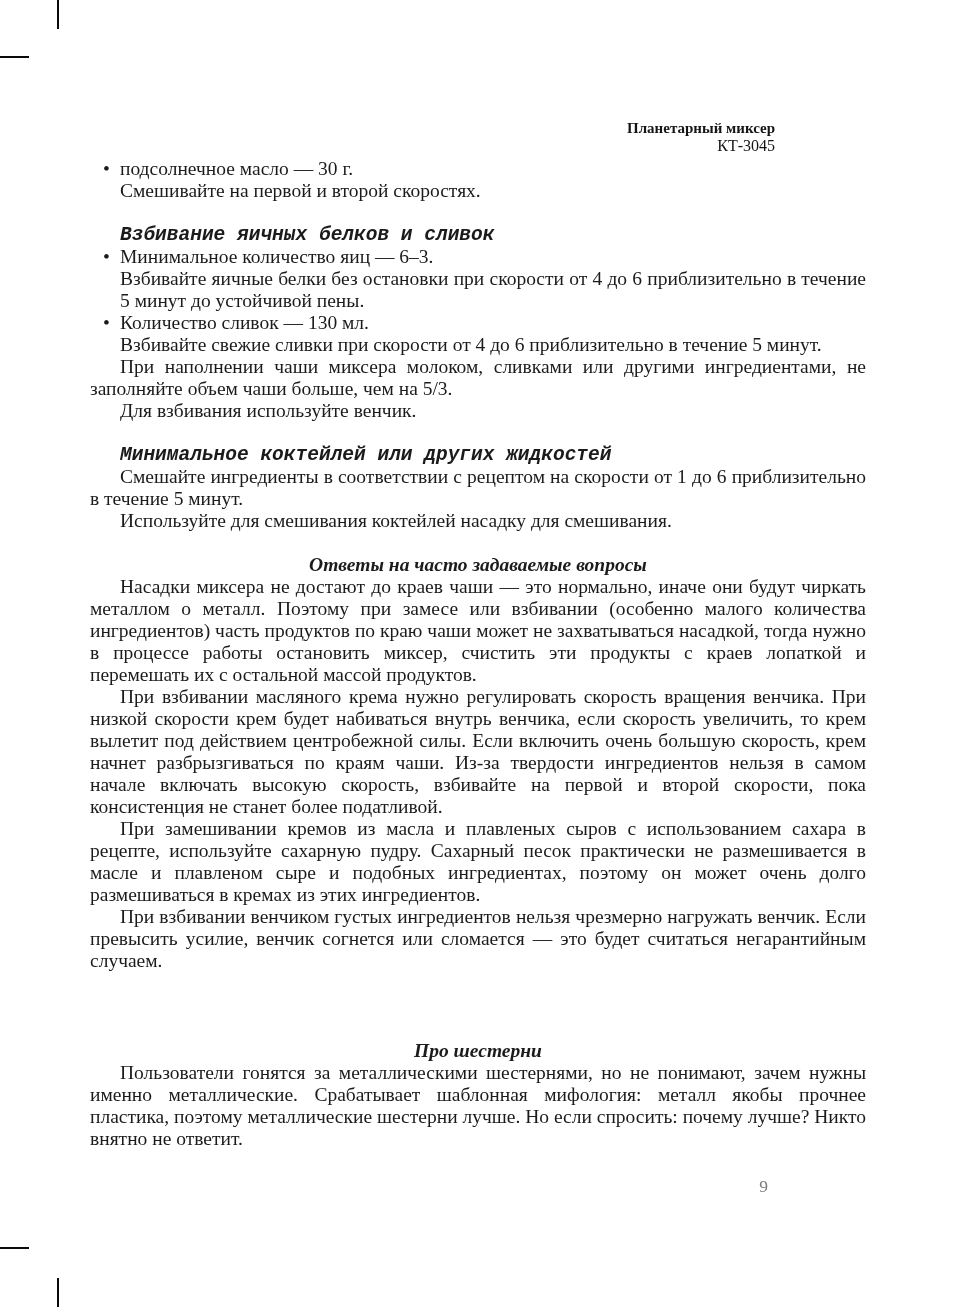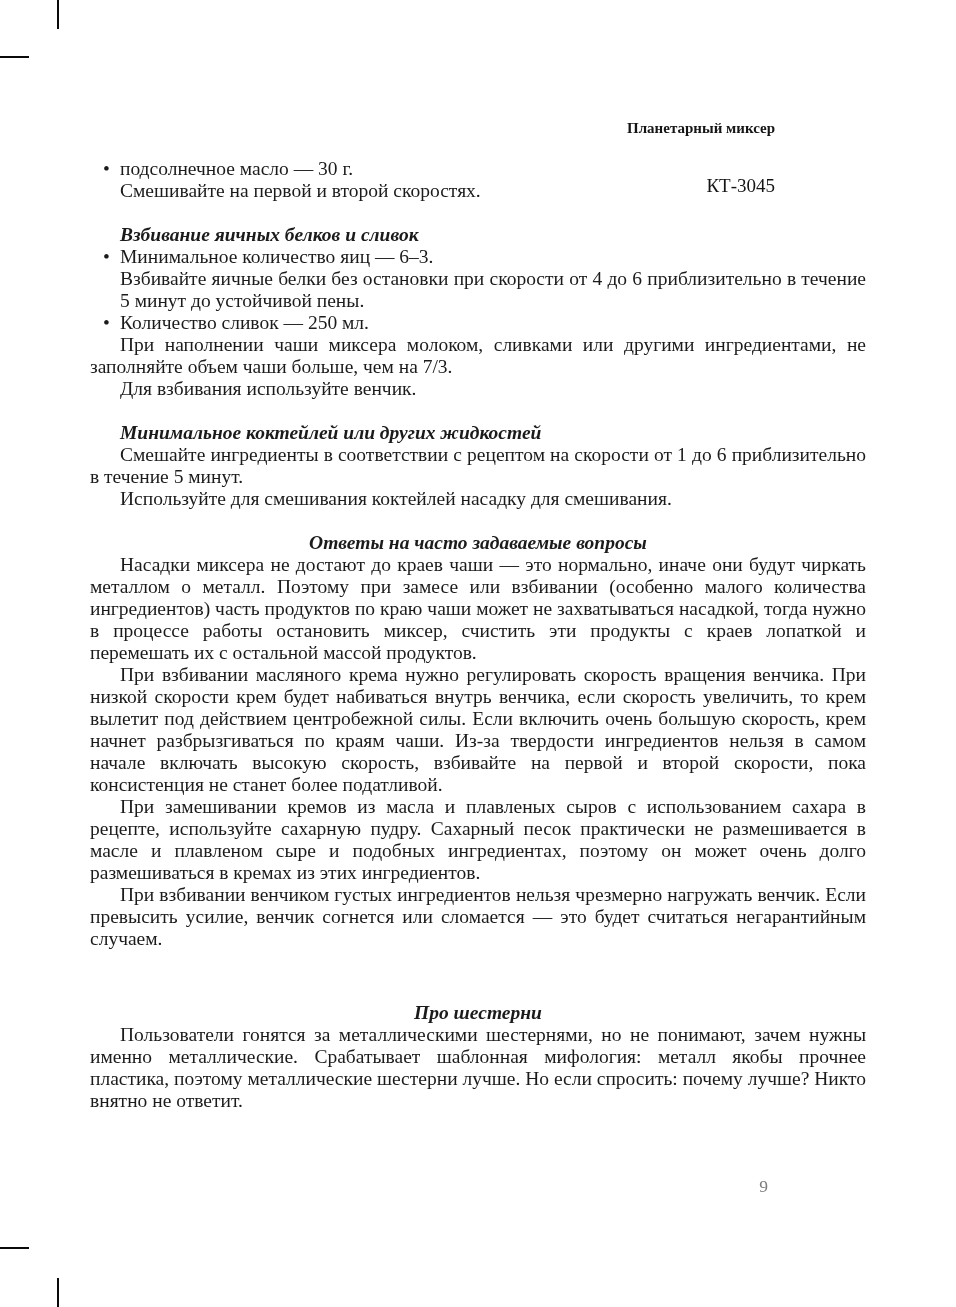--- a/index.html
+++ b/index.html
@@ -23,21 +23,21 @@
   .cm-br-v { left: 896px; top: 1278px;  width: 2px;  height: 29px; }
 
   .page-header {
     position: absolute;
     top: 120px;
     right: 119px;
     text-align: right;
     color: #151515;
   }
   .header-product { font-size: 15px; line-height: 17px; font-weight: bold; }
-  .header-model   { font-size: 19px; line-height: 18px; margin-top: 40px; }
+  .header-model   { font-size: 16px; line-height: 18px; }
 
   .content {
     position: absolute;
     left: 90px;
     top: 158px;
     width: 776px;
     font-size: 19.5px;
     line-height: 22px;
     text-align: justify;
     hyphens: auto;
@@ -49,29 +49,30 @@
     left: 13px;
     top: 0;
     text-indent: 0;
   }
   .bullet-lead, .bullet-body { text-indent: 0; }
   .subheading {
     margin: 22px 0 0 30px;
     font-weight: bold;
     font-style: italic;
     text-align: left;
+    font-family: Liberation Mono, monospace;
   }
   .heading-centered {
     margin: 22px 0 0 0;
     font-weight: bold;
     font-style: italic;
     text-align: center;
     text-indent: 0;
   }
-  .heading-gears { margin-top: 52px; }
+  .heading-gears { margin-top: 68px; }
 
   .page-number {
     position: absolute;
     top: 1176px;
     right: 126px;
     font-size: 17.5px;
     line-height: 20px;
     color: #7d7d7d;
   }
 </style>
@@ -105,24 +106,25 @@
     <div class="subheading">Взбивание яичных белков и сливок</div>
 
     <div class="bullet-item">
       <span class="bullet-glyph">•</span>
       <div class="bullet-lead">Минимальное количество яиц — 6–3.</div>
       <div class="bullet-body">Взбивайте яичные белки без остановки при скорости от 4 до 6 приблизительно в течение 5 минут до устойчивой пены.</div>
     </div>
 
     <div class="bullet-item">
       <span class="bullet-glyph">•</span>
-      <div class="bullet-lead">Количество сливок — 250 мл.</div>
+      <div class="bullet-lead">Количество сливок — 130 мл.</div>
+      <div class="bullet-body">Взбивайте свежие сливки при скорости от 4 до 6 приблизительно в течение 5 минут.</div>
     </div>
 
-    <p class="para">При наполнении чаши миксера молоком, сливками или другими ингредиентами, не заполняйте объем чаши больше, чем на 7/3.</p>
+    <p class="para">При наполнении чаши миксера молоком, сливками или другими ингредиентами, не заполняйте объем чаши больше, чем на 5/3.</p>
     <p class="para">Для взбивания используйте венчик.</p>
 
     <div class="subheading">Минимальное коктейлей или других жидкостей</div>
 
     <p class="para">Смешайте ингредиенты в соответствии с рецептом на скорости от 1 до 6 приблизительно в течение 5 минут.</p>
     <p class="para">Используйте для смешивания коктейлей насадку для смешивания.</p>
 
     <div class="heading-centered">Ответы на часто задаваемые вопросы</div>
 
     <p class="para">Насадки миксера не достают до краев чаши — это нормально, иначе они будут чиркать металлом о металл. Поэтому при замесе или взбивании (особенно малого количества ингредиентов) часть продуктов по краю чаши может не захватываться насадкой, тогда нужно в процессе работы остановить миксер, счистить эти продукты с краев лопаткой и перемешать их с остальной массой продуктов.</p>

